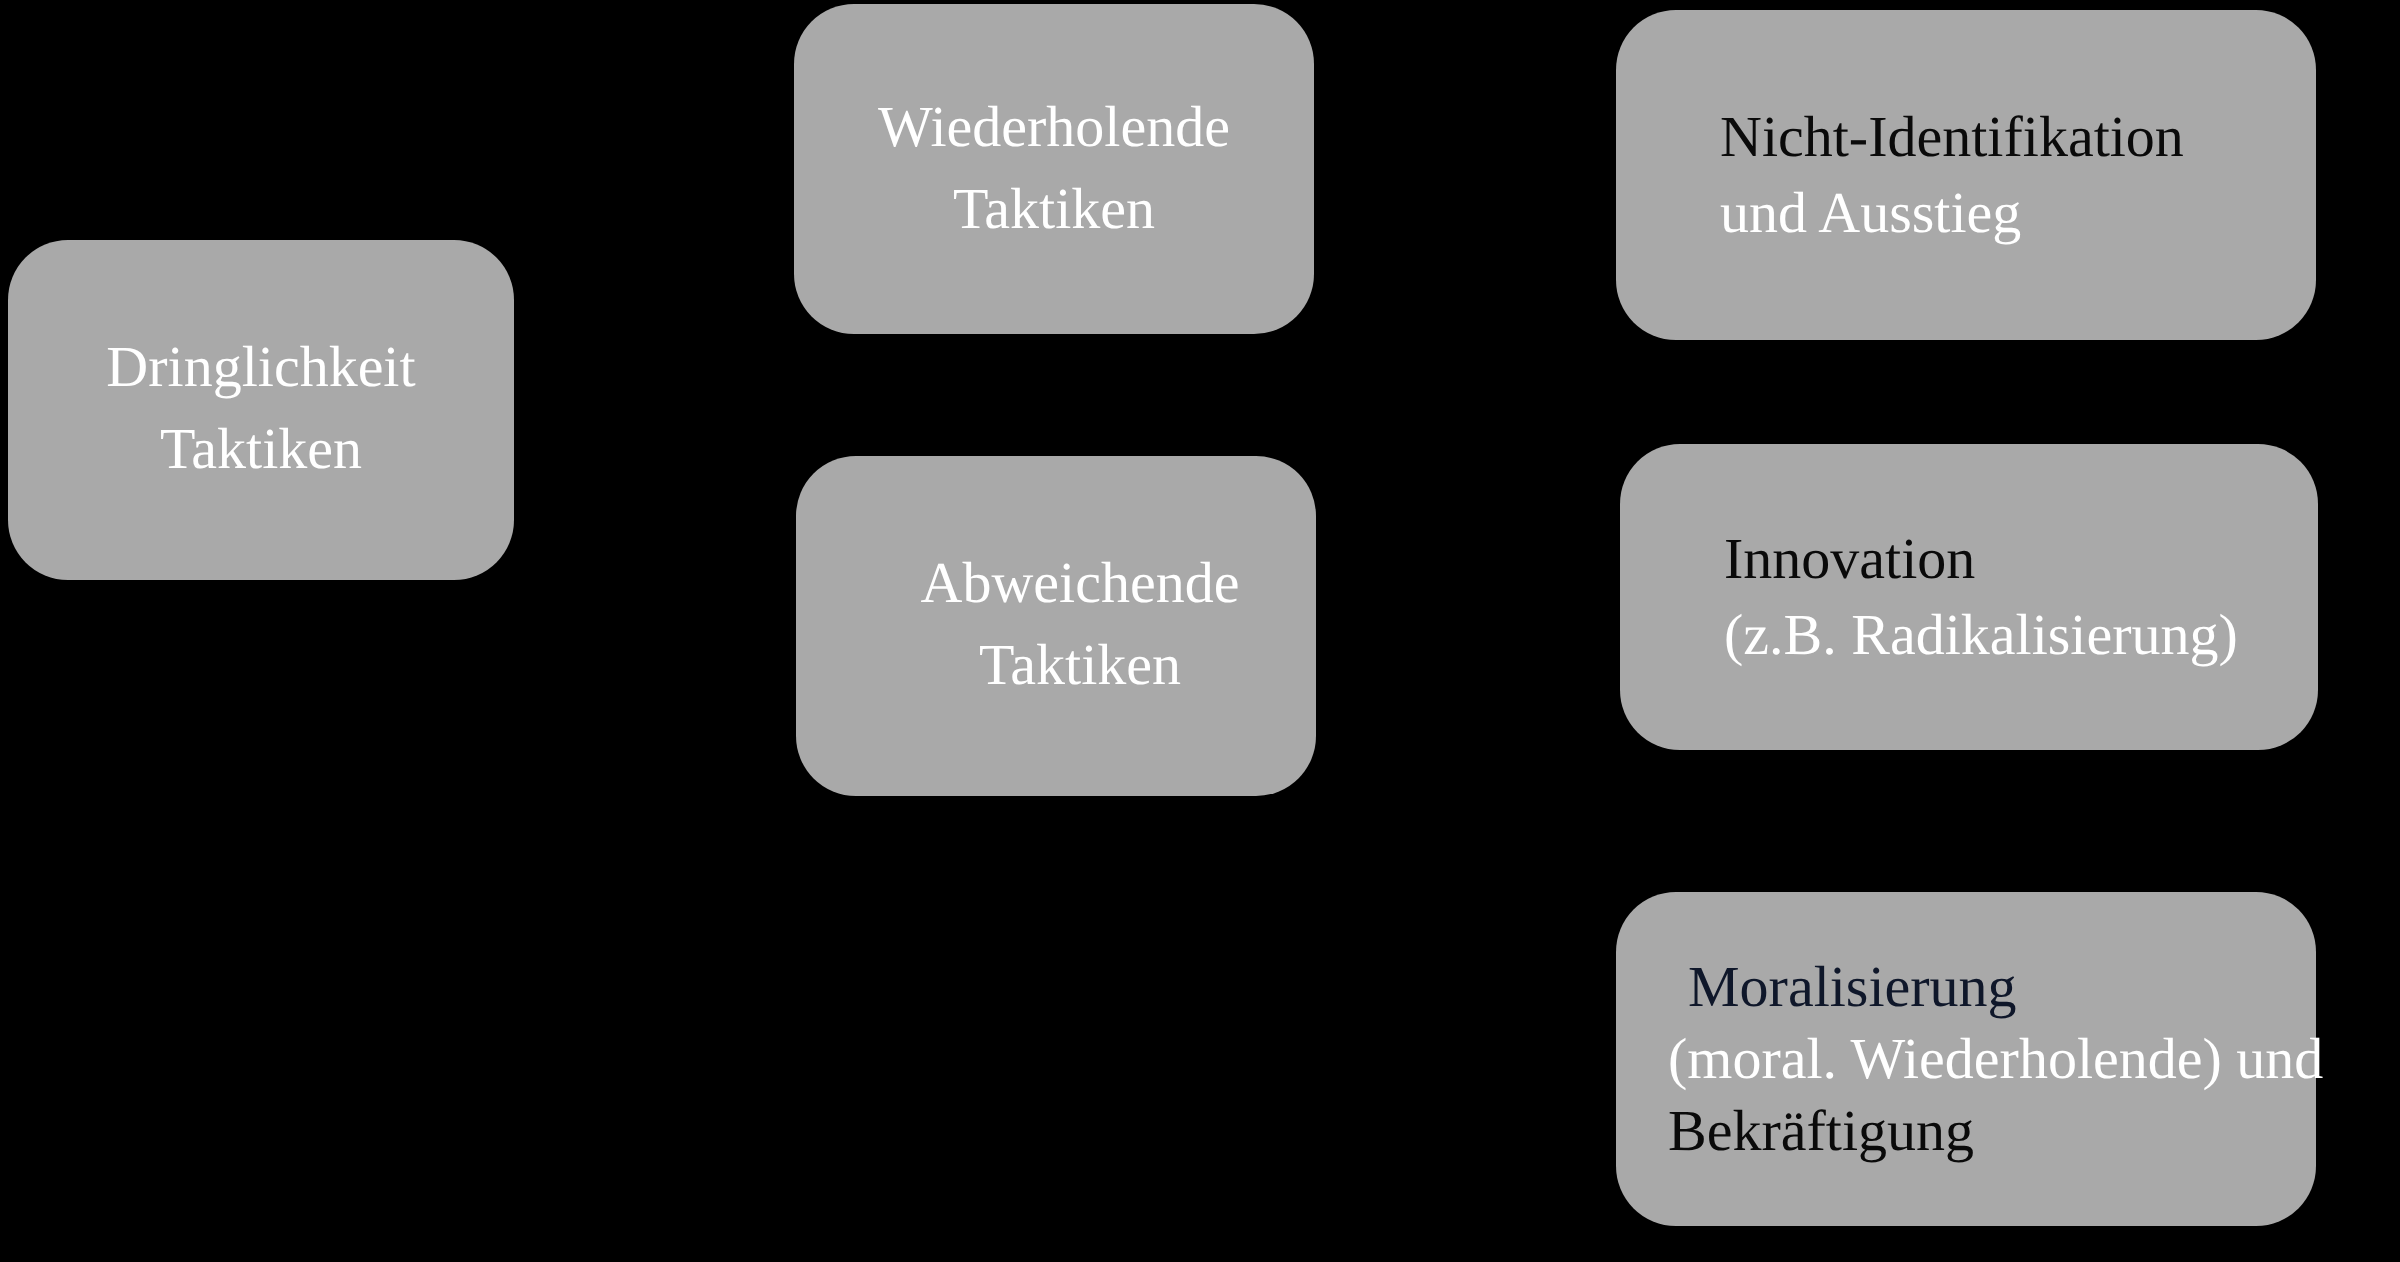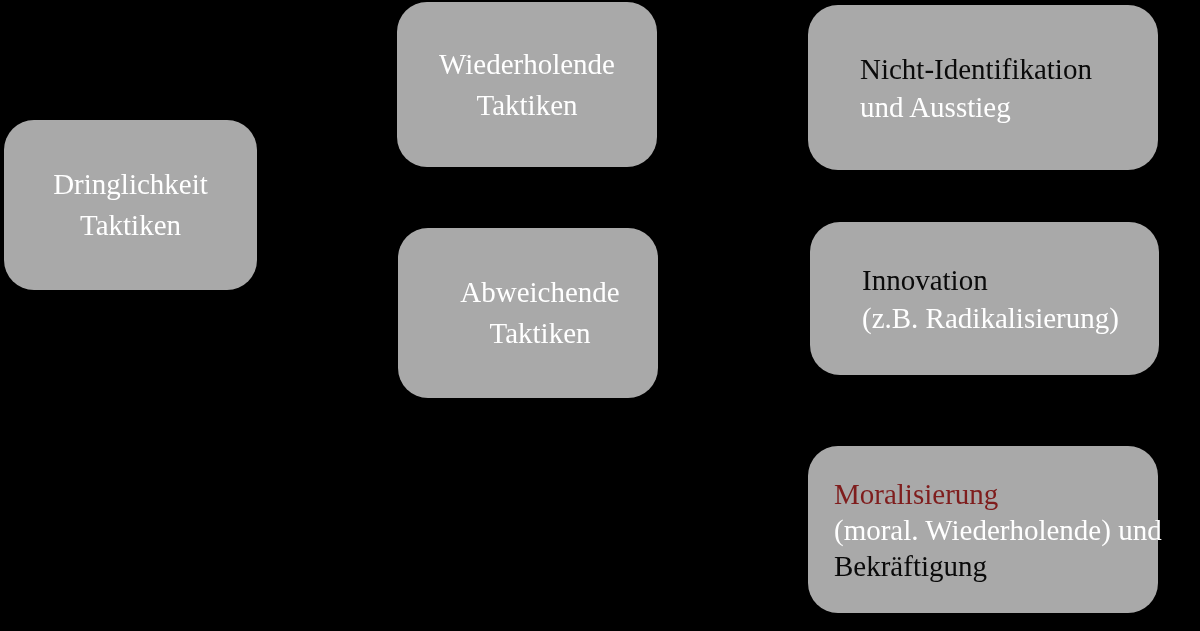--- a/index.html
+++ b/index.html
@@ -78,18 +78,18 @@
     <span class="line" style="color: rgb(10, 10, 10);">Nicht-Identifikation</span>
     <span class="line" style="color: rgb(255, 255, 255);">und Ausstieg</span>
   </div>
 
   <div class="box b5 left-text">
     <span class="line" style="color: rgb(10, 10, 10);">Innovation</span>
     <span class="line" style="color: rgb(255, 255, 255);">(z.B. Radikalisierung)</span>
   </div>
 
   <div class="box b6 left-text compact">
-    <span class="line" style="color: #7f1d1d;">Moralisierung</span>
+    <span class="line" style="color: #0f172a; margin-left: 10px;">Moralisierung</span>
     <span class="line" style="color: rgb(255, 255, 255);">(moral. Wiederholende) und</span>
     <span class="line" style="color: rgb(10, 10, 10);">Bekräftigung</span>
   </div>
 
 </div>
 
 </body></html>

